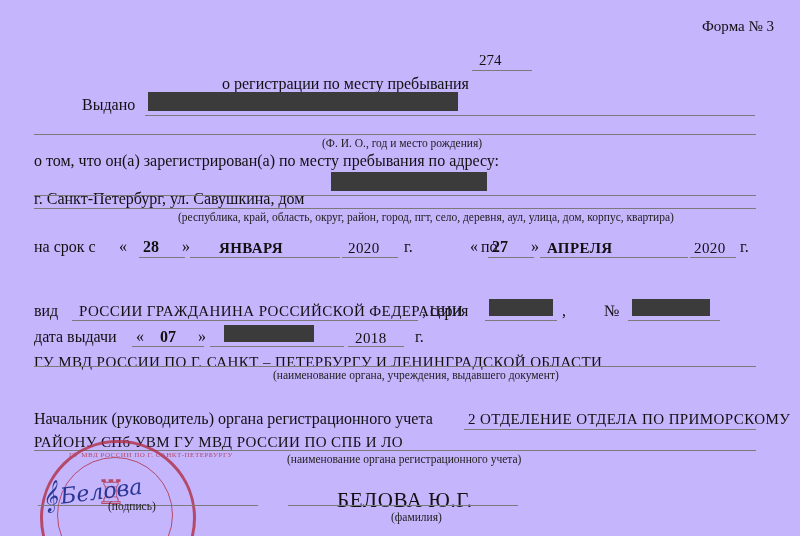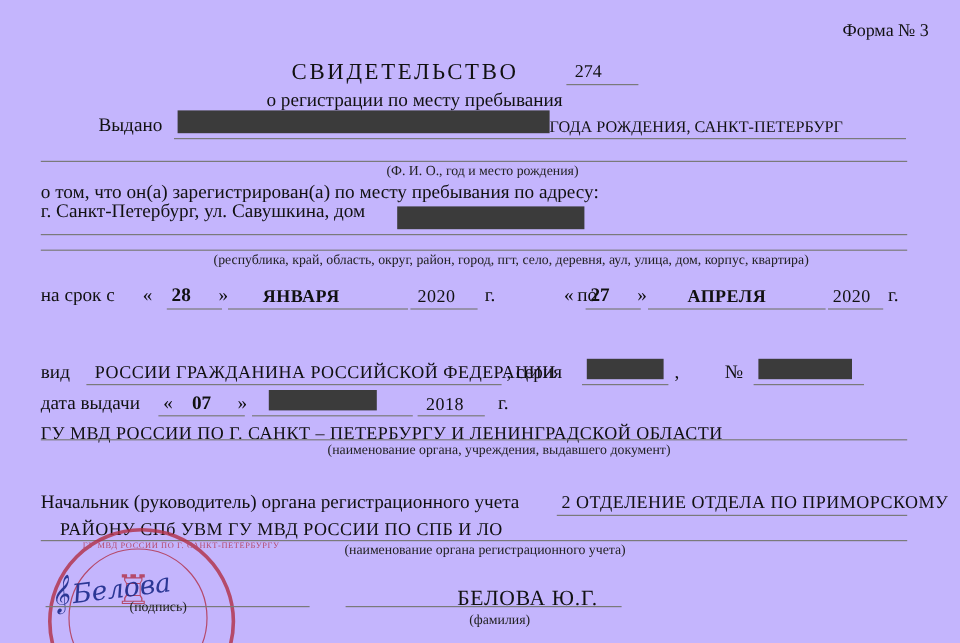--- a/index.html
+++ b/index.html
@@ -104,63 +104,61 @@
     width: 180px; height: 48px;
     color: #1b2a8a;
     font-family: "DejaVu Serif", serif;
     font-style: italic;
     font-size: 27px;
     transform: rotate(-7deg);
     opacity: 0.9;
   }
   .familia {
     top: 488px; left: 337px;
-    font-size: 18px; letter-spacing: 0.6px; margin-left: 44px;
+    font-size: 21px; letter-spacing: 0.6px;
   }
 </style>
 </head>
 <body>
 
 <div id="page">
 
   <div class="txt form-no">Форма № 3</div>
 
-  <div class="txt title">СВИДЕТЕЛЬСТВО</div>
   <div class="txt title-num">274</div>
   <div class="line" style="left:472px; top:70px; width:60px;"></div>
   <div class="txt subtitle">о регистрации по месту пребывания</div>
 
   <div class="txt" style="top:96px; left:82px; font-size:16px;">Выдано</div>
   <div class="redact" style="left:148px; top:92px; width:310px; height:19px;"></div>
-  <div class="txt birth-city">ГОДА РОЖДЕНИЯ, САНКТ-ПЕТЕРБУРГ</div>
   <div class="line" style="left:145px; top:115px; width:610px;"></div>
 
   <div class="line" style="left:34px; top:134px; width:722px;"></div>
   <div class="txt caption hint-fio">(Ф. И. О., год и место рождения)</div>
 
   <div class="txt line-row" style="top:152px; left:34px;">о том, что он(а) зарегистрирован(а) по месту пребывания по адресу:</div>
 
-  <div class="txt line-row" style="top:168px; left:34px;">г. Санкт-Петербург, ул. Савушкина, дом</div>
+  <div class="txt line-row" style="top:190px; left:34px;">г. Санкт-Петербург, ул. Савушкина, дом</div>
   <div class="redact" style="left:331px; top:172px; width:156px; height:19px;"></div>
   <div class="line" style="left:34px; top:195px; width:722px;"></div>
   <div class="line" style="left:34px; top:208px; width:722px;"></div>
   <div class="txt caption hint-addr">(республика, край, область, округ, район, город, пгт, село, деревня, аул, улица, дом, корпус, квартира)</div>
 
   <div class="txt line-row" style="top:238px; left:34px;">на срок с</div>
   <div class="txt line-row" style="top:238px; left:119px;">«</div>
   <div class="txt" style="top:238px; left:143px; font-size:16px; font-weight:bold;">28</div>
   <div class="txt line-row" style="top:238px; left:182px;">»</div>
   <div class="txt small-caps" style="top:240px; left:219px; font-weight:bold;">ЯНВАРЯ</div>
   <div class="txt small-caps" style="top:240px; left:348px;">2020</div>
   <div class="txt line-row" style="top:238px; left:404px;">г.</div>
   <div class="txt line-row" style="top:238px; left:437px;margin-left:44px;">по</div>
   <div class="txt line-row" style="top:238px; left:470px;">«</div>
   <div class="txt" style="top:238px; left:492px; font-size:16px; font-weight:bold;">27</div>
   <div class="txt line-row" style="top:238px; left:531px;">»</div>
-  <div class="txt small-caps" style="top:240px; left:573px; font-weight:bold;">АПРЕЛЯ</div>
+  <div class="txt small-caps" style="top:240px; left:547px; font-weight:bold;">АПРЕЛЯ</div>
   <div class="txt small-caps" style="top:240px; left:694px;">2020</div>
   <div class="txt line-row" style="top:238px; left:740px;">г.</div>
 
   <div class="line" style="left:139px; top:257px; width:46px;"></div>
   <div class="line" style="left:190px; top:257px; width:150px;"></div>
   <div class="line" style="left:342px; top:257px; width:56px;"></div>
   <div class="line" style="left:488px; top:257px; width:46px;"></div>
   <div class="line" style="left:540px; top:257px; width:148px;"></div>
   <div class="line" style="left:690px; top:257px; width:46px;"></div>
 
@@ -187,21 +185,21 @@
   <div class="line" style="left:210px; top:346px; width:134px;"></div>
   <div class="line" style="left:348px; top:346px; width:56px;"></div>
 
   <div class="txt small-caps" style="top:354px; left:34px;text-align:right;">ГУ  МВД  РОССИИ  ПО  Г. САНКТ – ПЕТЕРБУРГУ  И  ЛЕНИНГРАДСКОЙ ОБЛАСТИ</div>
   <div class="line" style="left:34px; top:366px; width:722px;"></div>
   <div class="txt caption hint-organ">(наименование органа, учреждения, выдавшего документ)</div>
 
   <div class="txt line-row" style="top:410px; left:34px;">Начальник (руководитель) органа регистрационного учета</div>
   <div class="txt small-caps" style="top:411px; left:468px;">2 ОТДЕЛЕНИЕ ОТДЕЛА  ПО ПРИМОРСКОМУ</div>
   <div class="line" style="left:464px; top:429px; width:292px;"></div>
-  <div class="txt small-caps" style="top:434px; left:34px;margin-left:16px;">РАЙОНУ СПб УВМ  ГУ  МВД  РОССИИ  ПО СПБ  И  ЛО</div>
+  <div class="txt small-caps" style="top:434px; left:34px;">РАЙОНУ СПб УВМ  ГУ  МВД  РОССИИ  ПО СПБ  И  ЛО</div>
   <div class="line" style="left:34px; top:450px; width:722px;"></div>
   <div class="txt caption hint-organ2">(наименование органа регистрационного учета)</div>
 
   <div class="stamp">
     <div class="stamp-inner"></div>
     <div class="stamp-eagle">♖</div>
     <div class="stamp-txt" style="left:26px; top:8px;">ГУ МВД РОССИИ ПО Г. САНКТ-ПЕТЕРБУРГУ</div>
 
   </div>
 

